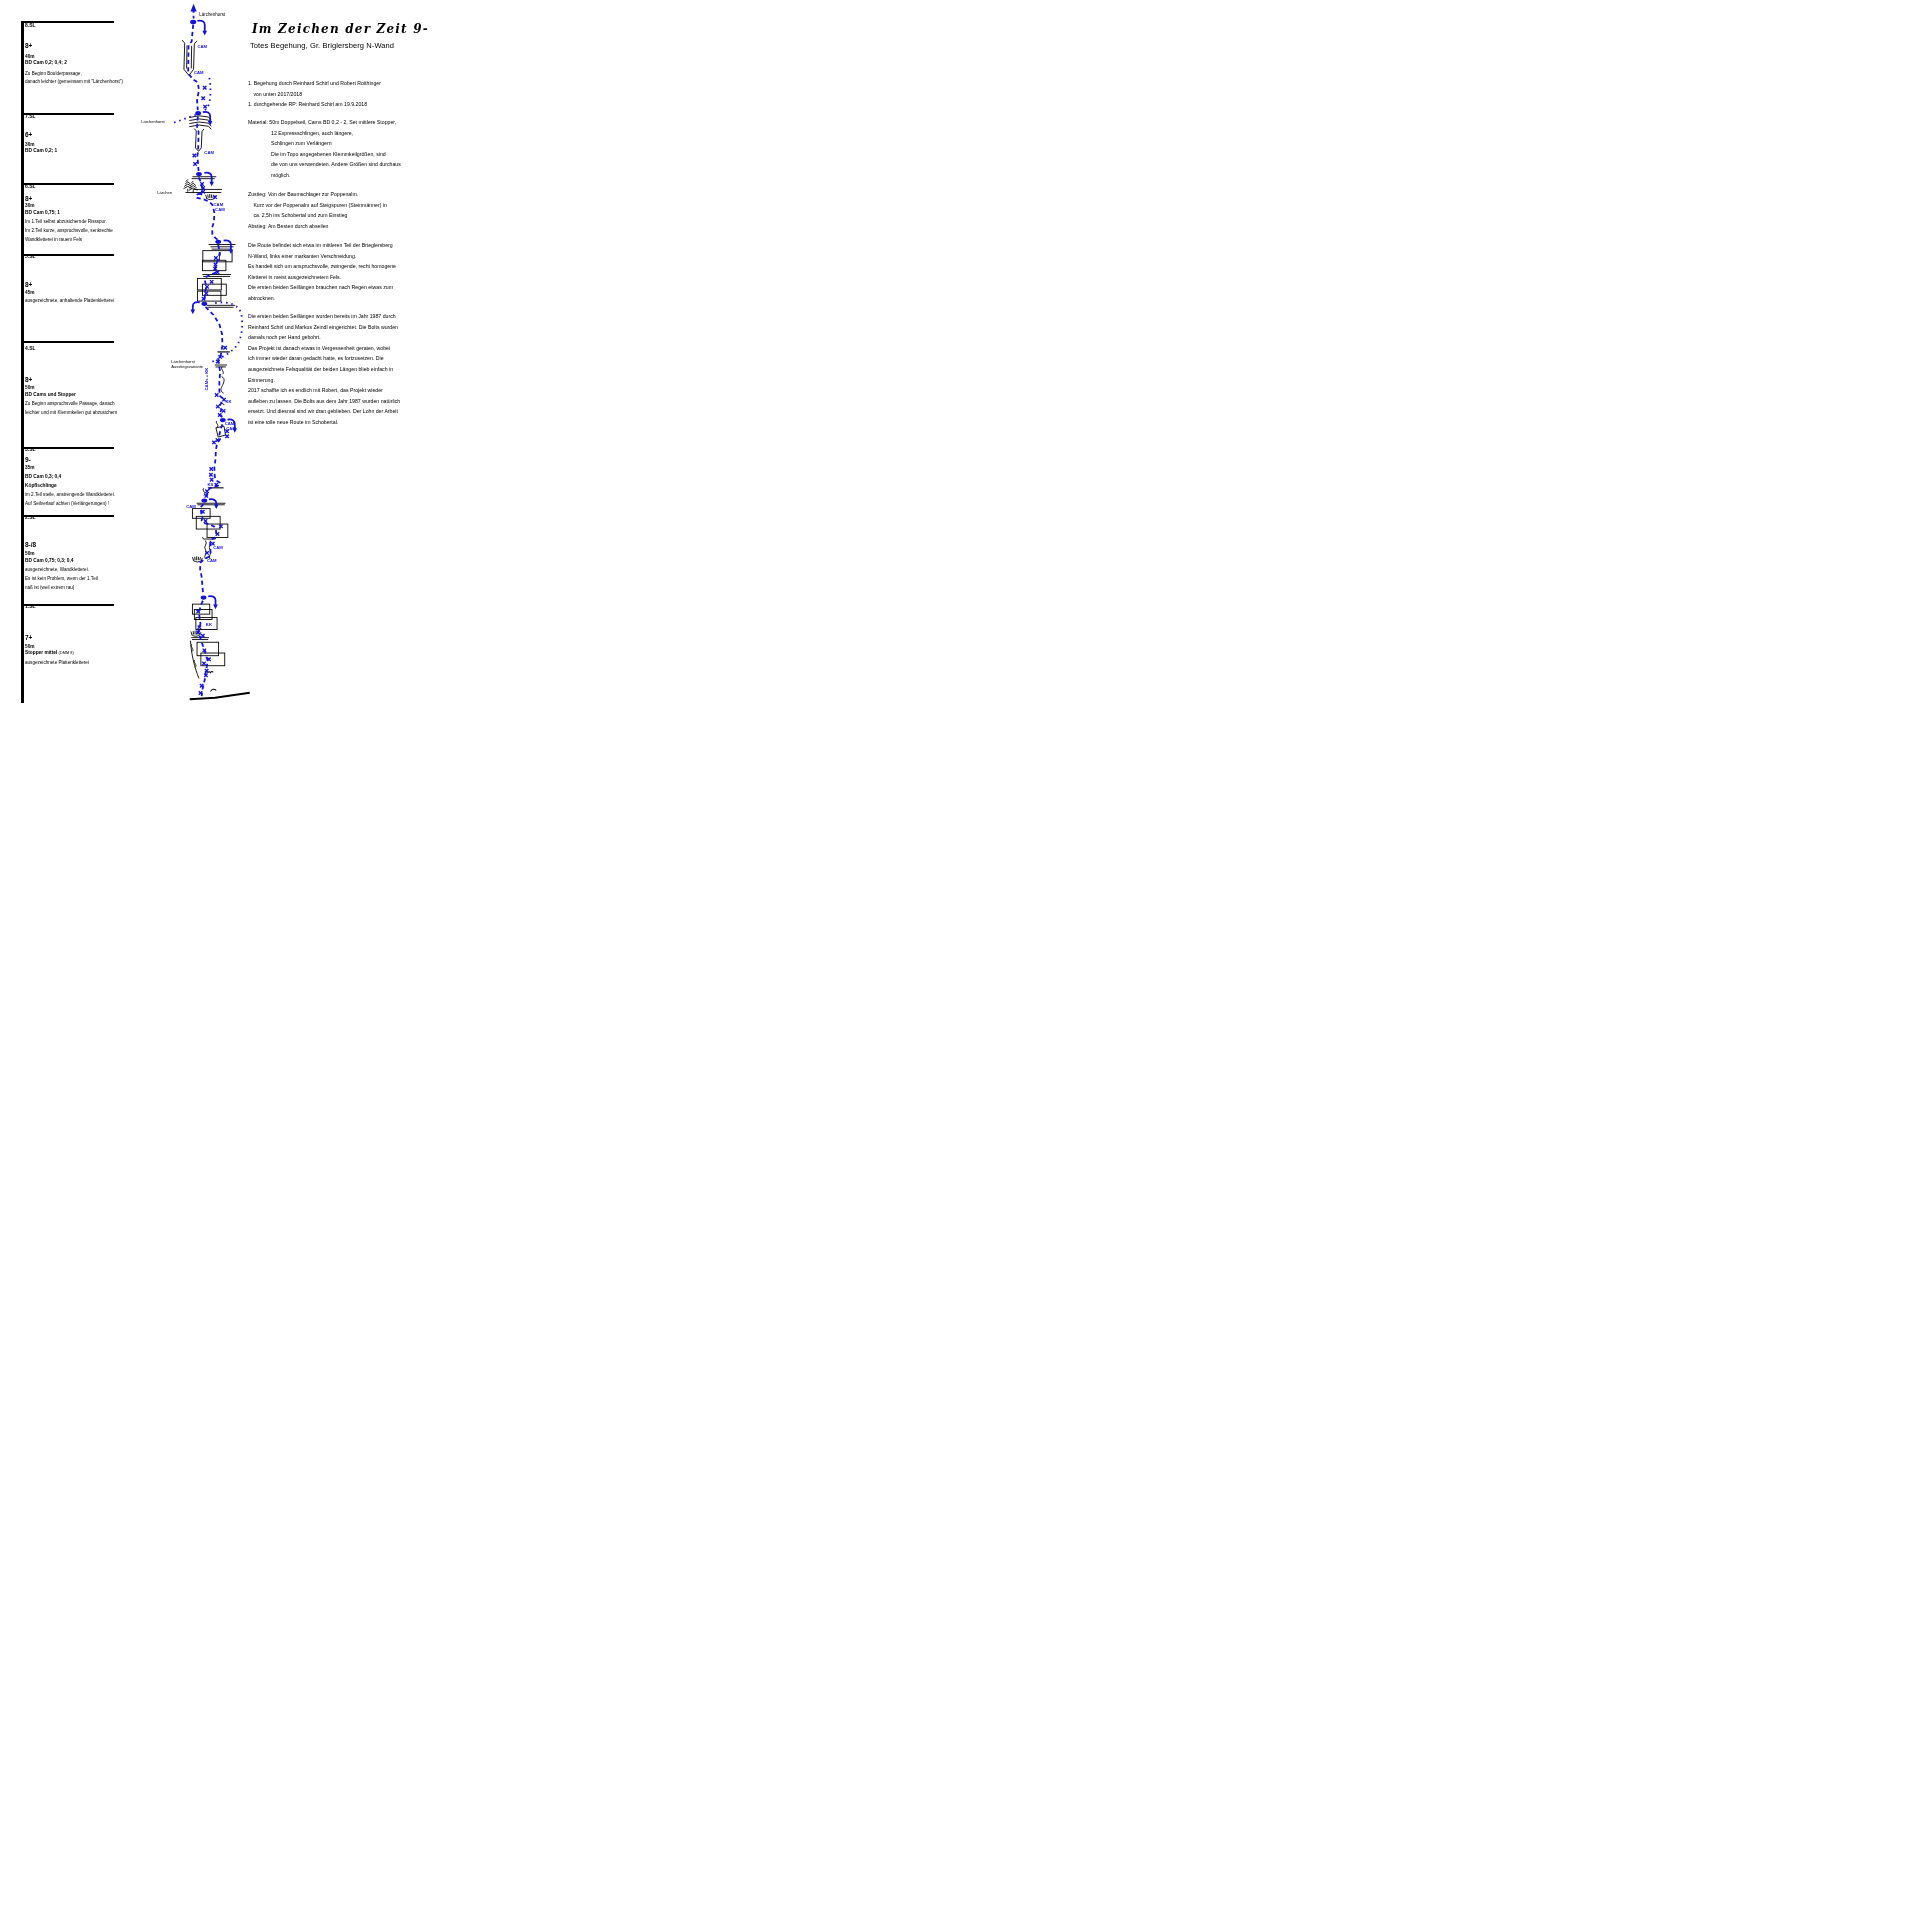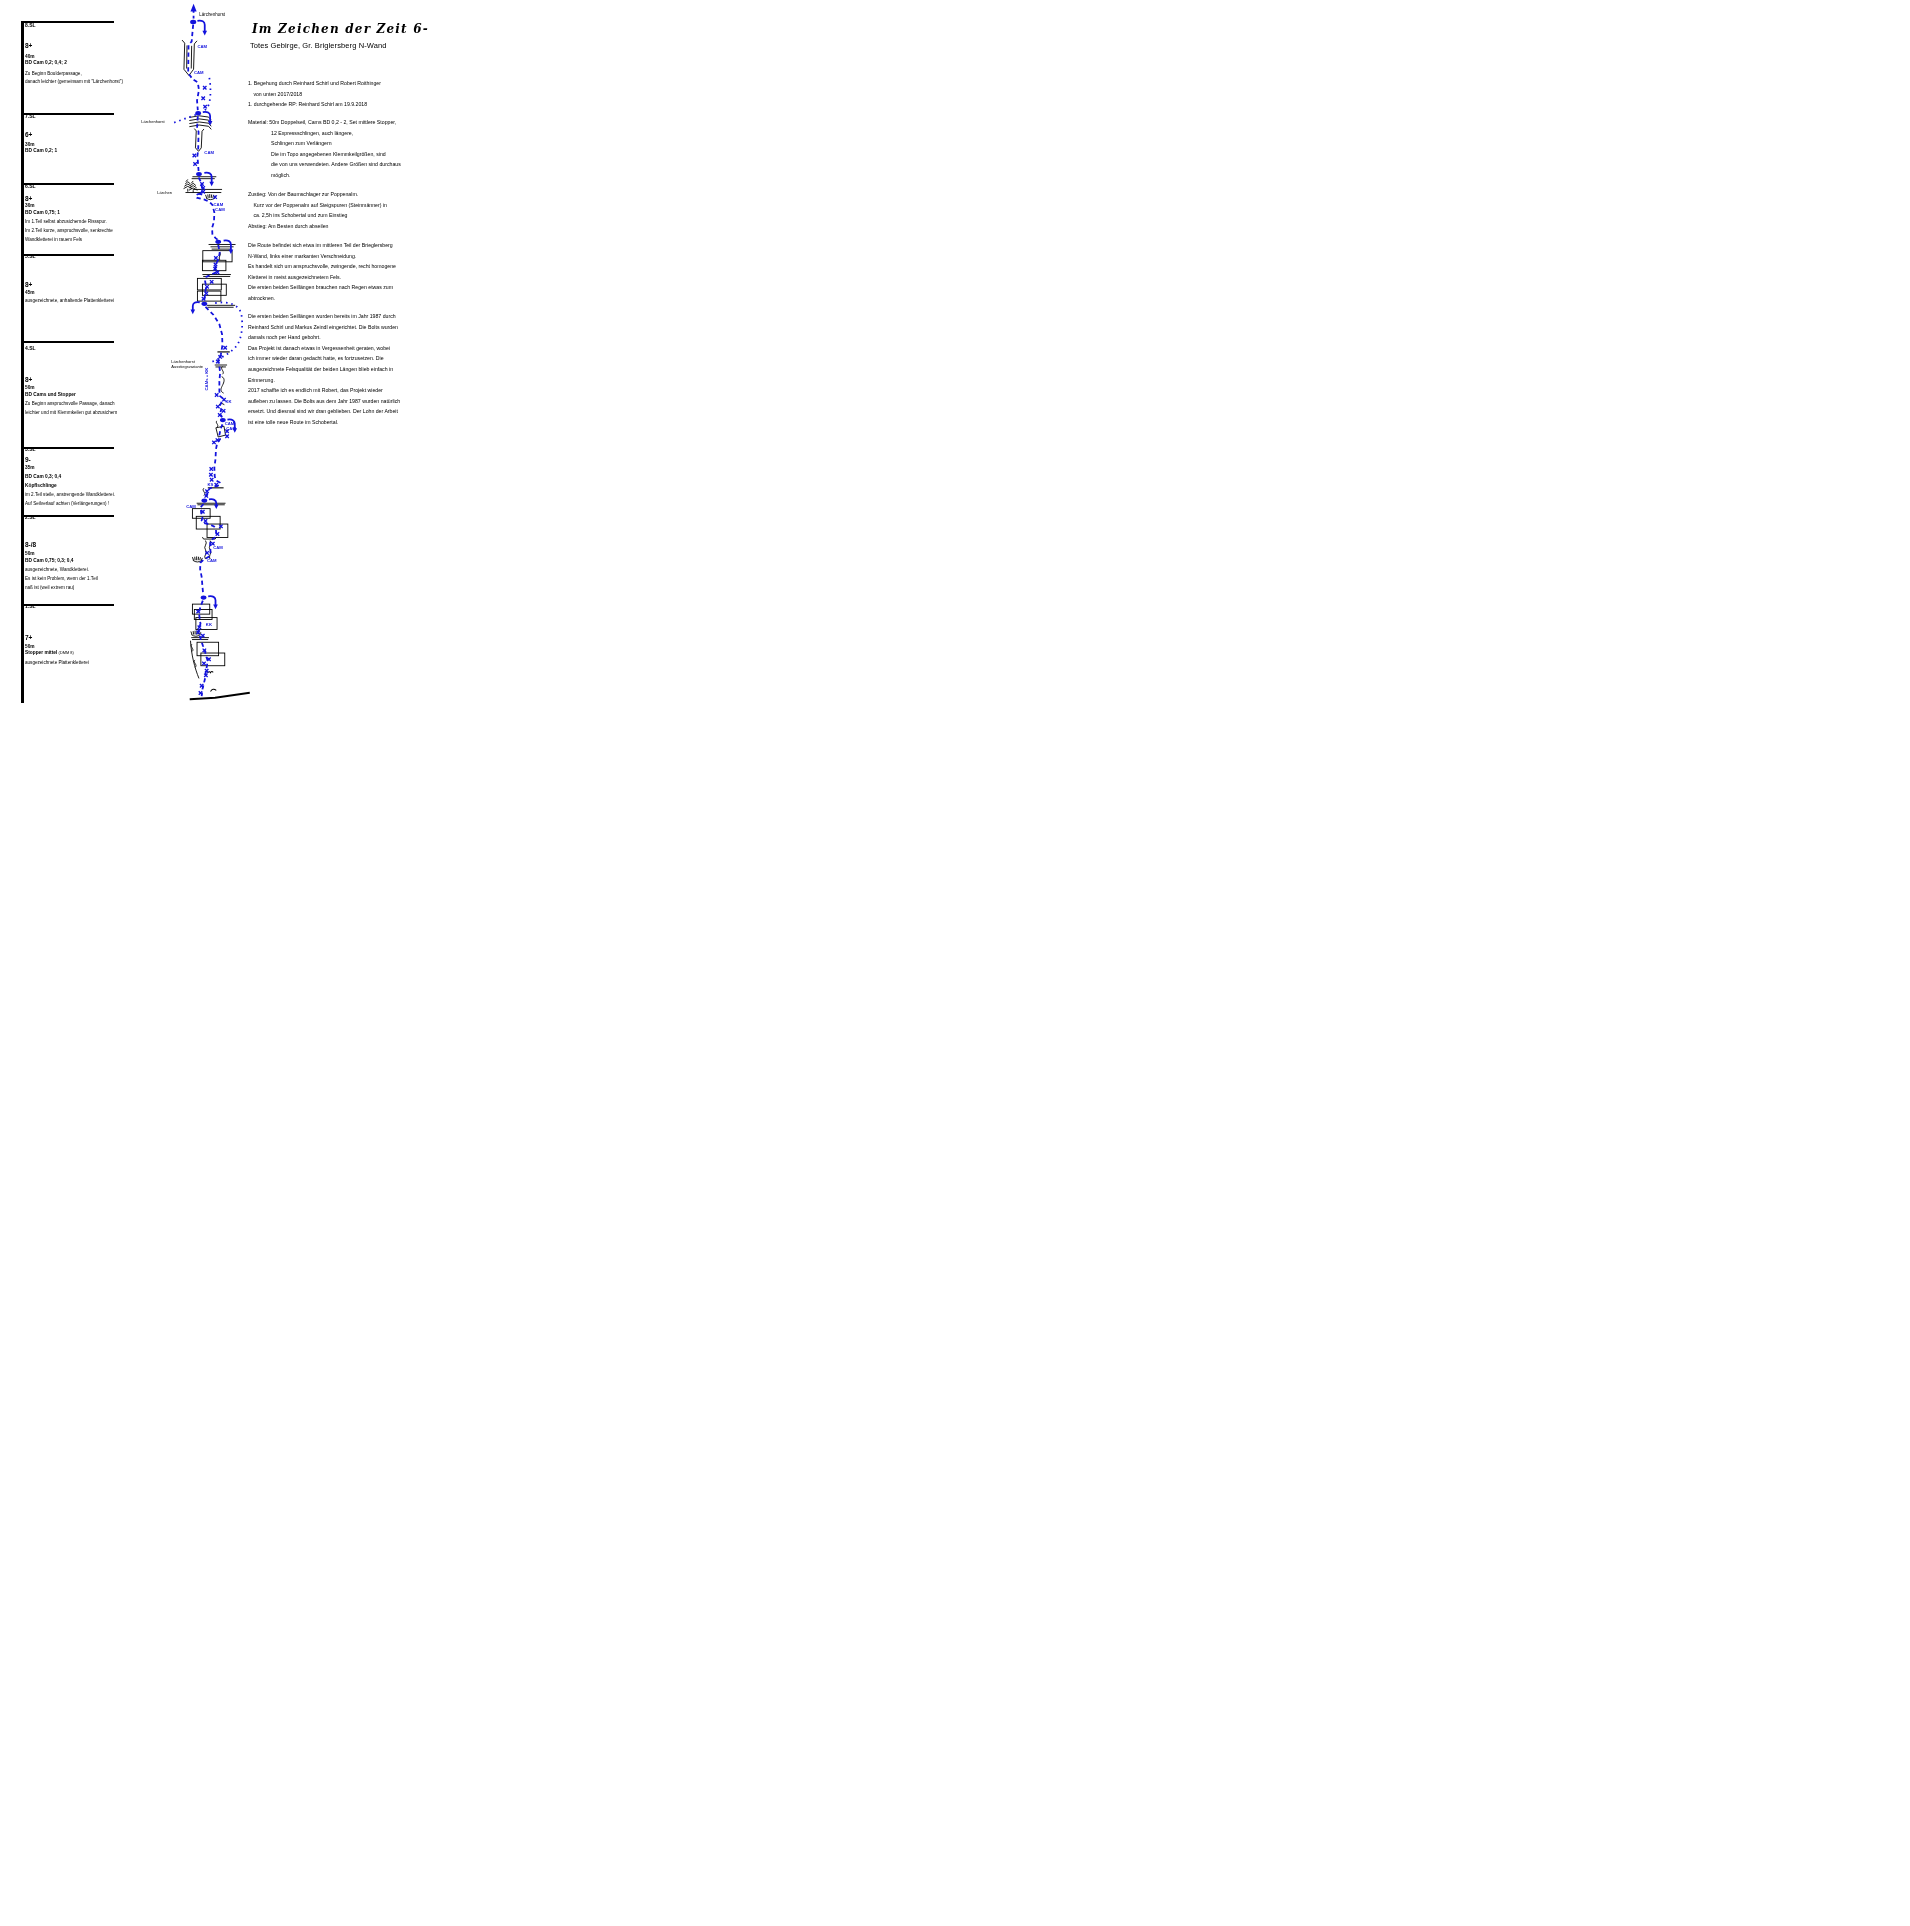--- a/index.html
+++ b/index.html
@@ -312,22 +312,22 @@
     <div class="pid" style="top:0.4px">1.SL</div>
     <div class="pgrade" style="top:31px">7+</div>
     <div class="plen" style="top:41px">50m</div>
     <div class="pgear" style="top:47px">
       <span>Stopper mittel</span>
       <span class="gearnote">(DMM 8)</span>
     </div>
     <div class="pnote" style="top:57px">ausgezeichnete Plattenkletterei</div>
   </div>
 
-  <div class="rtitle">Im Zeichen der Zeit 6-</div>
-  <div class="rsub">Totes Gebirge, Gr. Briglersberg N-Wand</div>
+  <div class="rtitle">Im Zeichen der Zeit 9-</div>
+  <div class="rsub">Totes Begehung, Gr. Briglersberg N-Wand</div>
 
   <div class="para" style="top:78px">
     <div>1. Begehung durch Reinhard Schirl und Robert Roithinger</div>
     <div class="ind14">von unten 2017/2018</div>
     <div>1. durchgehende RP: Reinhard Schirl am 19.9.2018</div>
   </div>
 
   <div class="para" style="top:117px">
     <div>Material: 50m Doppelseil, Cams BD 0,2 - 2, Set mittlere Stopper,</div>
     <div class="ind60">12 Expressschlingen, auch längere,</div>

